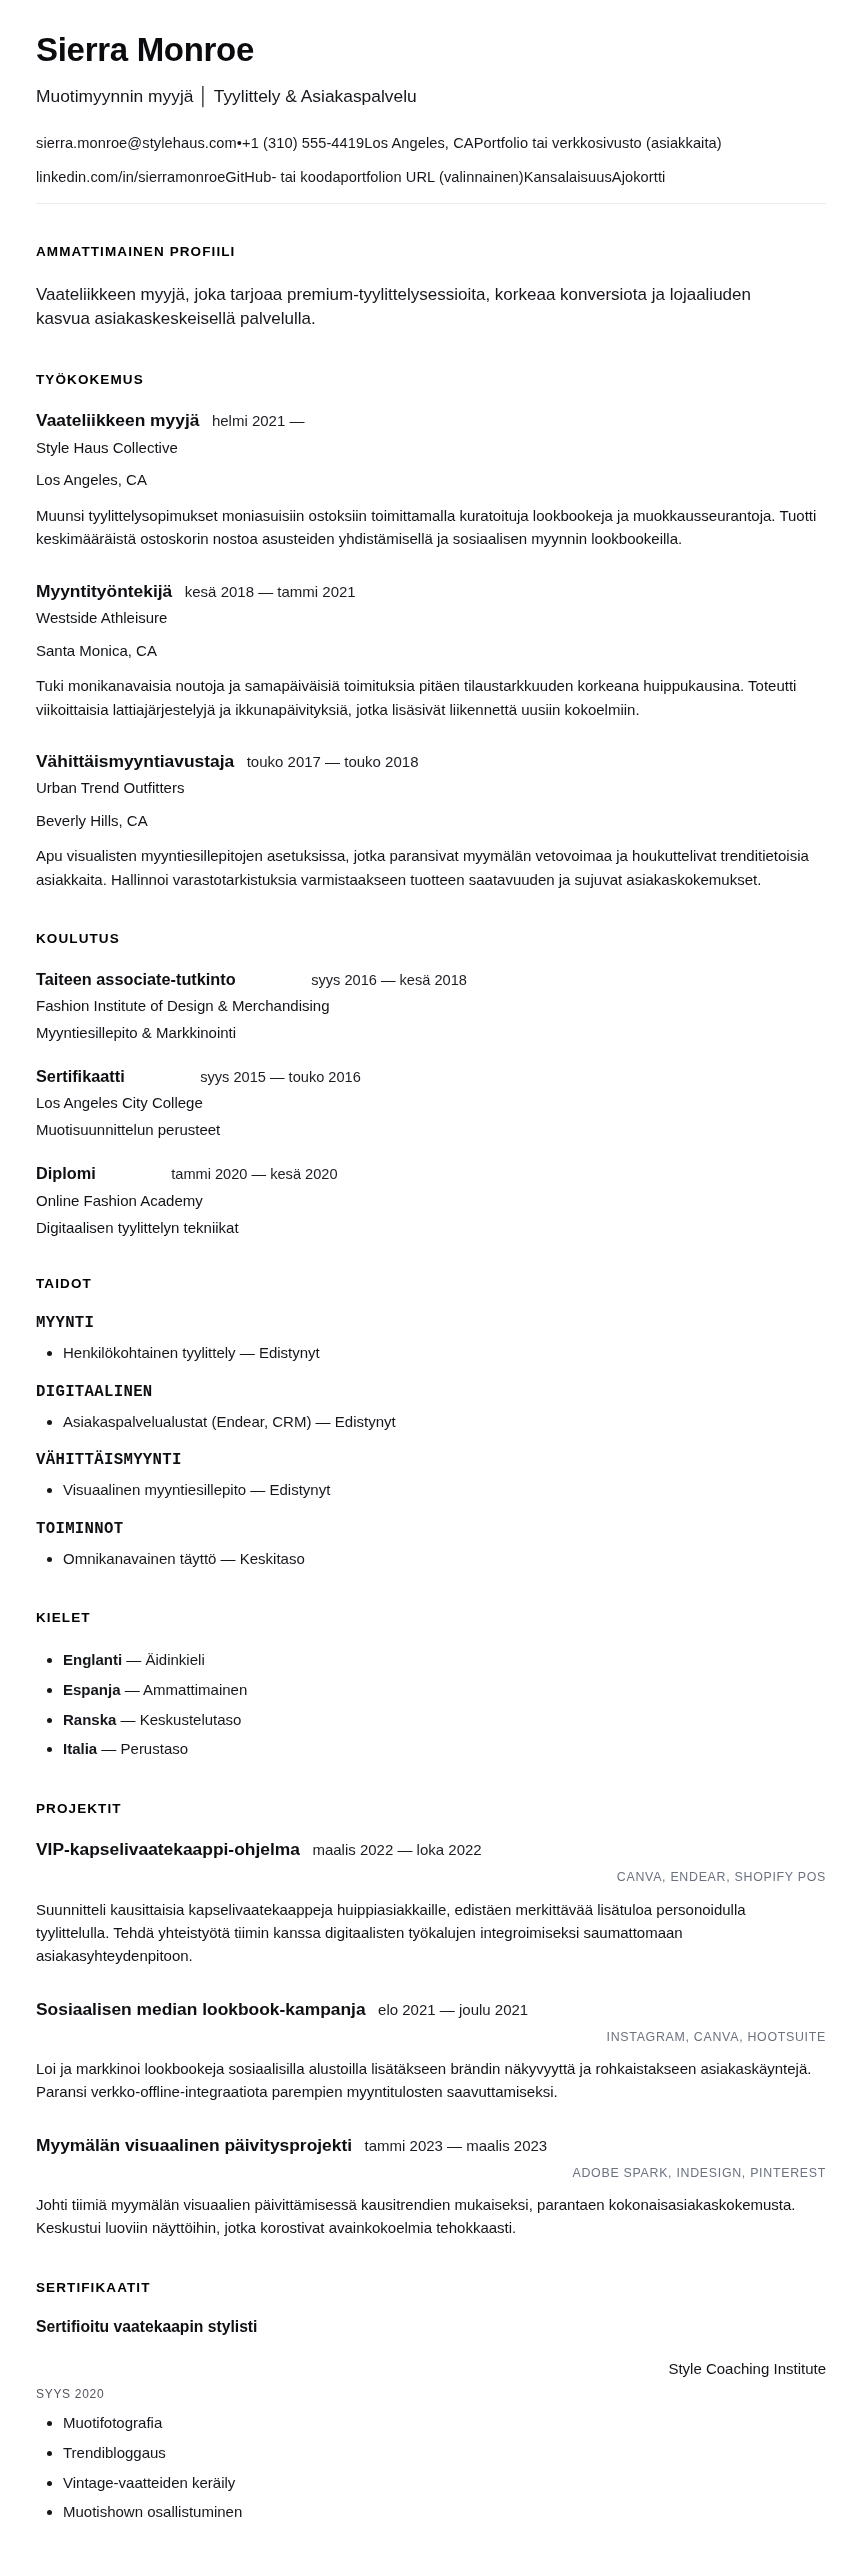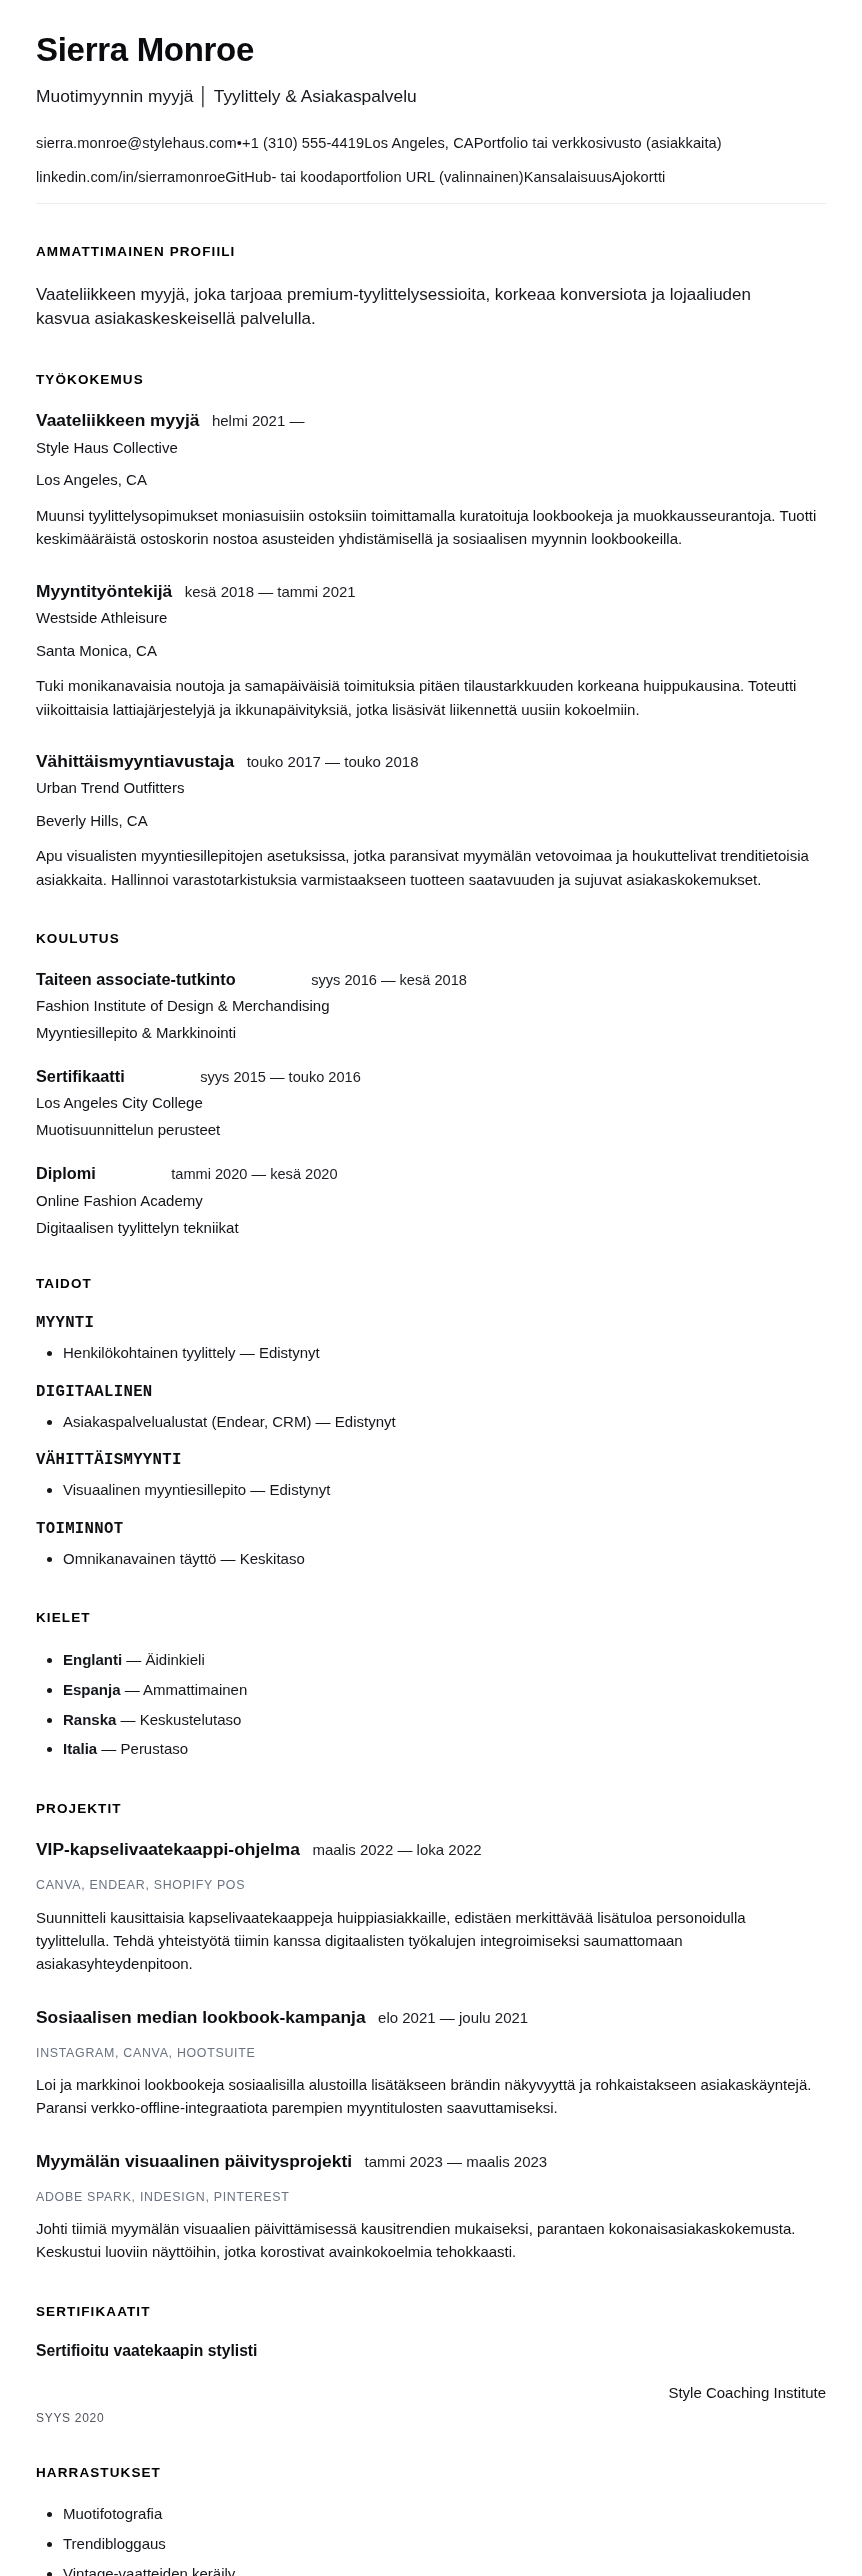--- a/index.html
+++ b/index.html
@@ -46,21 +46,21 @@
   .skill-group { margin-bottom:18px; }
   .skill-category { font-size:15.7px; font-weight:700; letter-spacing:0.3px; margin-bottom:10px; color:#0e0f13;font-family:Liberation Mono, monospace; }
   ul.bullets { list-style:disc; padding-left:27px; margin:0; }
   ul.bullets li { font-size:15px; line-height:1.5; margin-bottom:7.3px; color:#15171c; }
   .lang-name { font-weight:700; }
 
   
   .project { margin-bottom:31px; }
   .project-title { font-size:17.4px; font-weight:700; color:#0e0f13; }
   .project-dates { font-size:15px; font-weight:400; margin-left:10px; color:#1b1d23; }
-  .project-tools { font-size:12.4px; letter-spacing:0.7px; color:#6b7280; margin-top:18px; }
+  .project-tools { font-size:12.4px; letter-spacing:0.7px; color:#6b7280; margin-top:10px;text-align:right; }
   .project-desc { font-size:15px; line-height:1.55; margin-top:13.5px; max-width:786px; }
 
   
   .cert { margin-bottom:11.2px; }
   .cert-title { font-size:15.7px; font-weight:700; color:#0e0f13; }
   .cert-issuer { font-size:15px; margin-top:24px;text-align:right; }
   .cert-date { font-size:12px; letter-spacing:0.7px; color:#52555e; margin-top:9.5px; }
 </style>
 </head>
 <body>
@@ -244,21 +244,20 @@
   <section>
     <h2 class="section-heading">SERTIFIKAATIT</h2>
     <div class="cert">
       <div class="cert-title">Sertifioitu vaatekaapin stylisti</div>
       <div class="cert-issuer">Style Coaching Institute</div>
       <div class="cert-date">SYYS 2020</div>
     </div>
   </section>
 
   <section>
-    <h2 class="section-heading">HARRASTUKSET</h2>
     <ul class="bullets">
       <li>Muotifotografia</li>
       <li>Trendibloggaus</li>
       <li>Vintage-vaatteiden keräily</li>
       <li>Muotishown osallistuminen</li>
     </ul>
   </section>
 
 </div>
 

